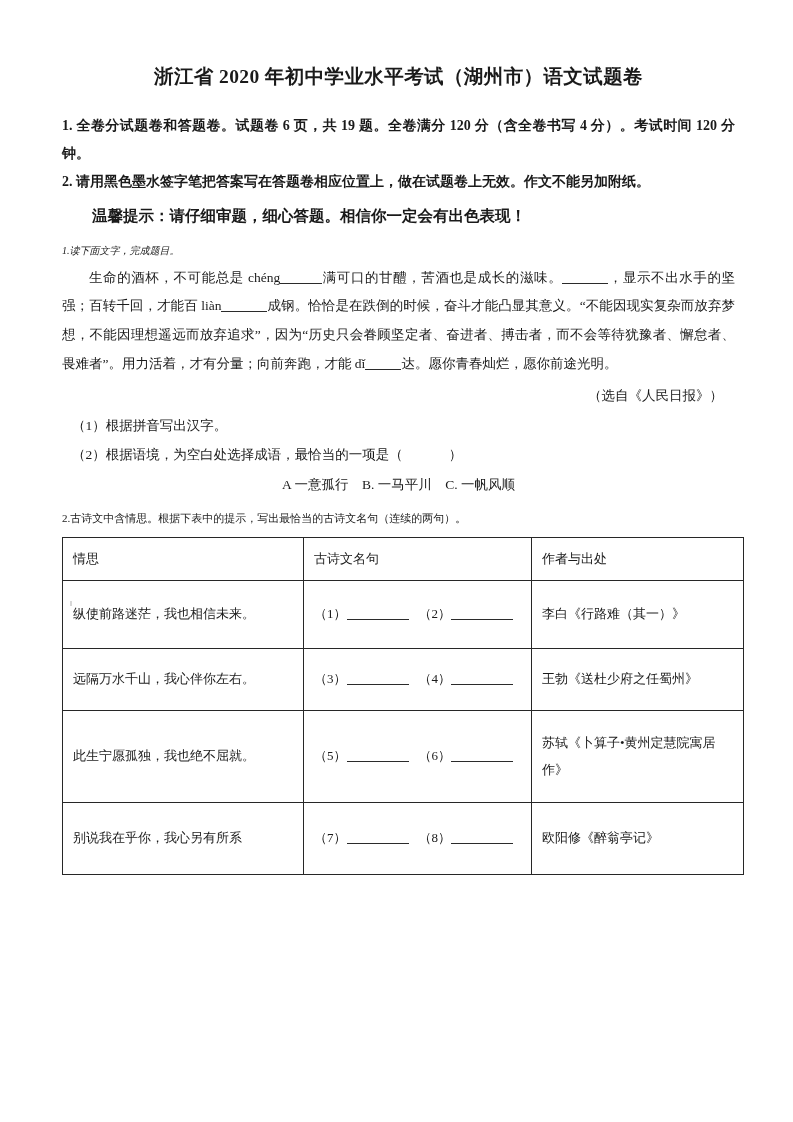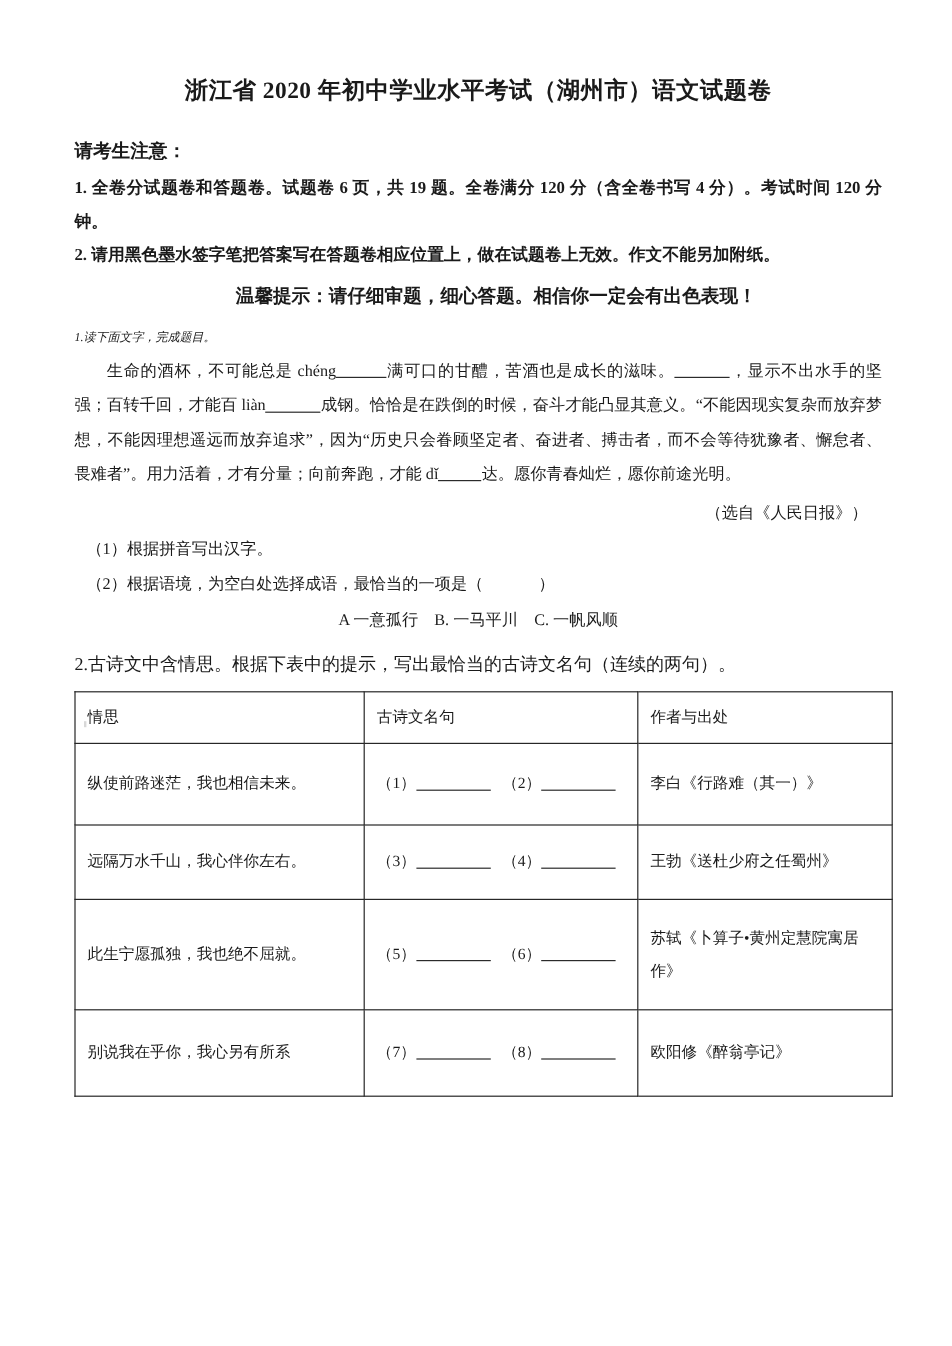--- a/index.html
+++ b/index.html
@@ -44,21 +44,21 @@
     font-size: 14px;
     font-weight: bold;
     line-height: 2.0;
     text-align: justify;
     text-justify: inter-ideograph;
     margin-bottom: 0;
   }
   .tip-line {
     font-size: 15.5px;
     font-weight: bold;
-    text-align: center;
+    text-align: left;
     line-height: 2.1;
     margin: 4px 0 8px 0;
     padding-left: 30px;
   }
 
   
   .q-lead {
     font-size: 10px;
     line-height: 1.9;
     margin-bottom: 4px;
@@ -105,21 +105,21 @@
     position: absolute;
     left: 70px;
     top: 601px;
     width: 2px;
     height: 5px;
     background: #d8d8d8;
   }
 
   
   .q2-lead {
-    font-size: 15px;
+    font-size: 11px;
     line-height: 1.9;
     margin-top: 10px;
     margin-bottom: 8px;
   }
 
   table.poetry-table {
     border-collapse: collapse;
     width: 618px;
     margin-left: 0;
     table-layout: fixed;
@@ -153,21 +153,20 @@
   }
   .num-gap { display: inline-block; width: 10px; }
 </style>
 </head>
 <body>
 
 <div class="page">
 
   <div class="doc-title">浙江省 2020 年初中学业水平考试（湖州市）语文试题卷</div>
 
-  <div class="notice-head">请考生注意：</div>
   <div class="notice-item">1. 全卷分试题卷和答题卷。试题卷 6 页，共 19 题。全卷满分 120 分（含全卷书写 4 分）。考试时间 120 分钟。</div>
   <div class="notice-item">2. 请用黑色墨水签字笔把答案写在答题卷相应位置上，做在试题卷上无效。作文不能另加附纸。</div>
   <div class="tip-line">温馨提示：请仔细审题，细心答题。相信你一定会有出色表现！</div>
 
   <div class="q-lead">1.读下面文字，完成题目。</div>
 
   <div class="passage">
     <span>生命的酒杯，不可能总是 chéng</span><span class="blank-inline bl-42"></span><span>满可口的甘醴，苦酒也是成长的滋味。</span><span class="blank-inline bl-46"></span><span>，显示不出水手的坚强；百转千回，才能百 liàn</span><span class="blank-inline bl-46"></span><span>成钢。恰恰是在跌倒的时候，奋斗才能凸显其意义。“不能因现实复杂而放弃梦想，不能因理想遥远而放弃追求”，因为“历史只会眷顾坚定者、奋进者、搏击者，而不会等待犹豫者、懈怠者、畏难者”。用力活着，才有分量；向前奔跑，才能 dǐ</span><span class="blank-inline bl-36"></span><span>达。愿你青春灿烂，愿你前途光明。</span>
   </div>
 

